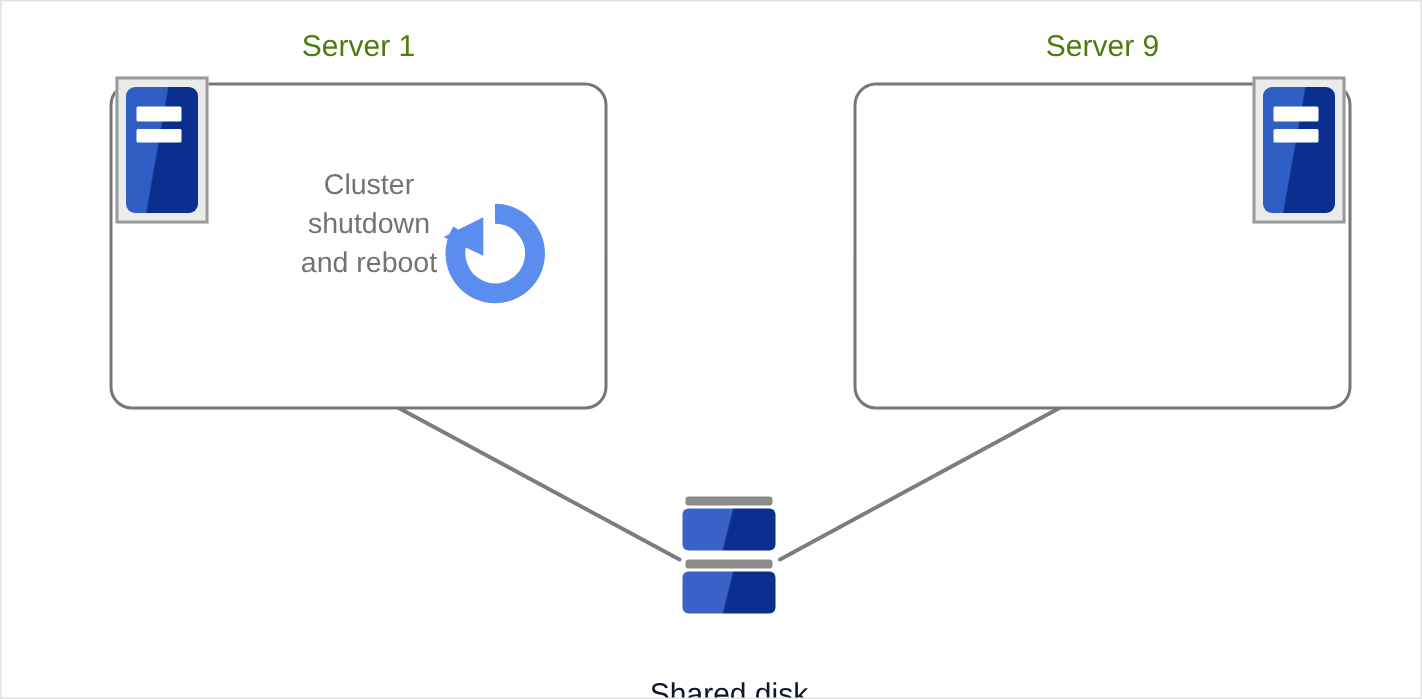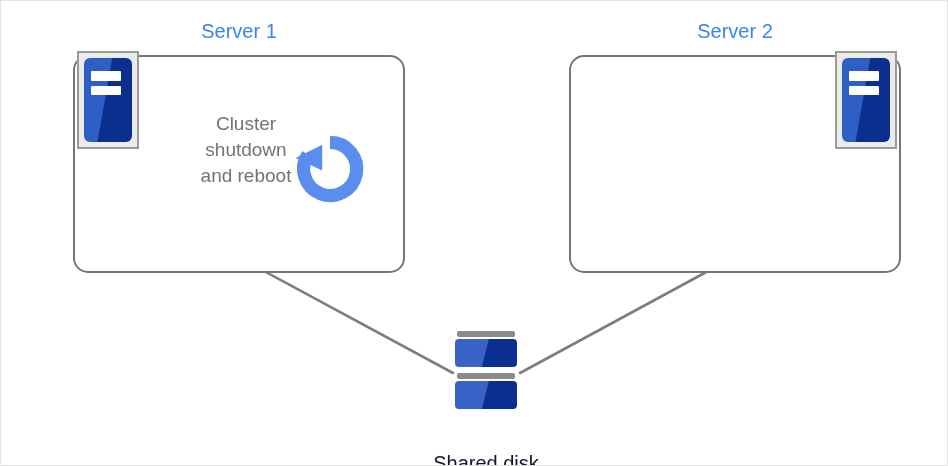--- a/index.html
+++ b/index.html
@@ -34,21 +34,21 @@
   
   .server-group {
     position: absolute;
   }
   .server-title {
     position: absolute;
     top: 0;
     width: 100%;
     text-align: center;
     font-size: 20px;
-    color: #3b82f6;
+    color: #4d7c0f;
     line-height: 24px;
     white-space: nowrap;
   }
   .server-box {
     position: absolute;
     top: 36px;
     left: 0;
     width: 100%;
     height: 218px;
     box-sizing: border-box;
@@ -182,21 +182,21 @@
     <div class="server-icon" style="left:4px; top:32px;">
       <div class="chassis">
         <div class="bar b1"></div>
         <div class="bar b2"></div>
       </div>
     </div>
   </div>
 
   <div class="server-group" style="left:568px; top:18px; width:332px;">
 
-    <div class="server-title">Server 2</div>
+    <div class="server-title">Server 9</div>
 
     <div class="server-box"></div>
 
     <div class="server-icon" style="left:266px; top:32px;">
       <div class="chassis">
         <div class="bar b1"></div>
         <div class="bar b2"></div>
       </div>
     </div>
   </div>

